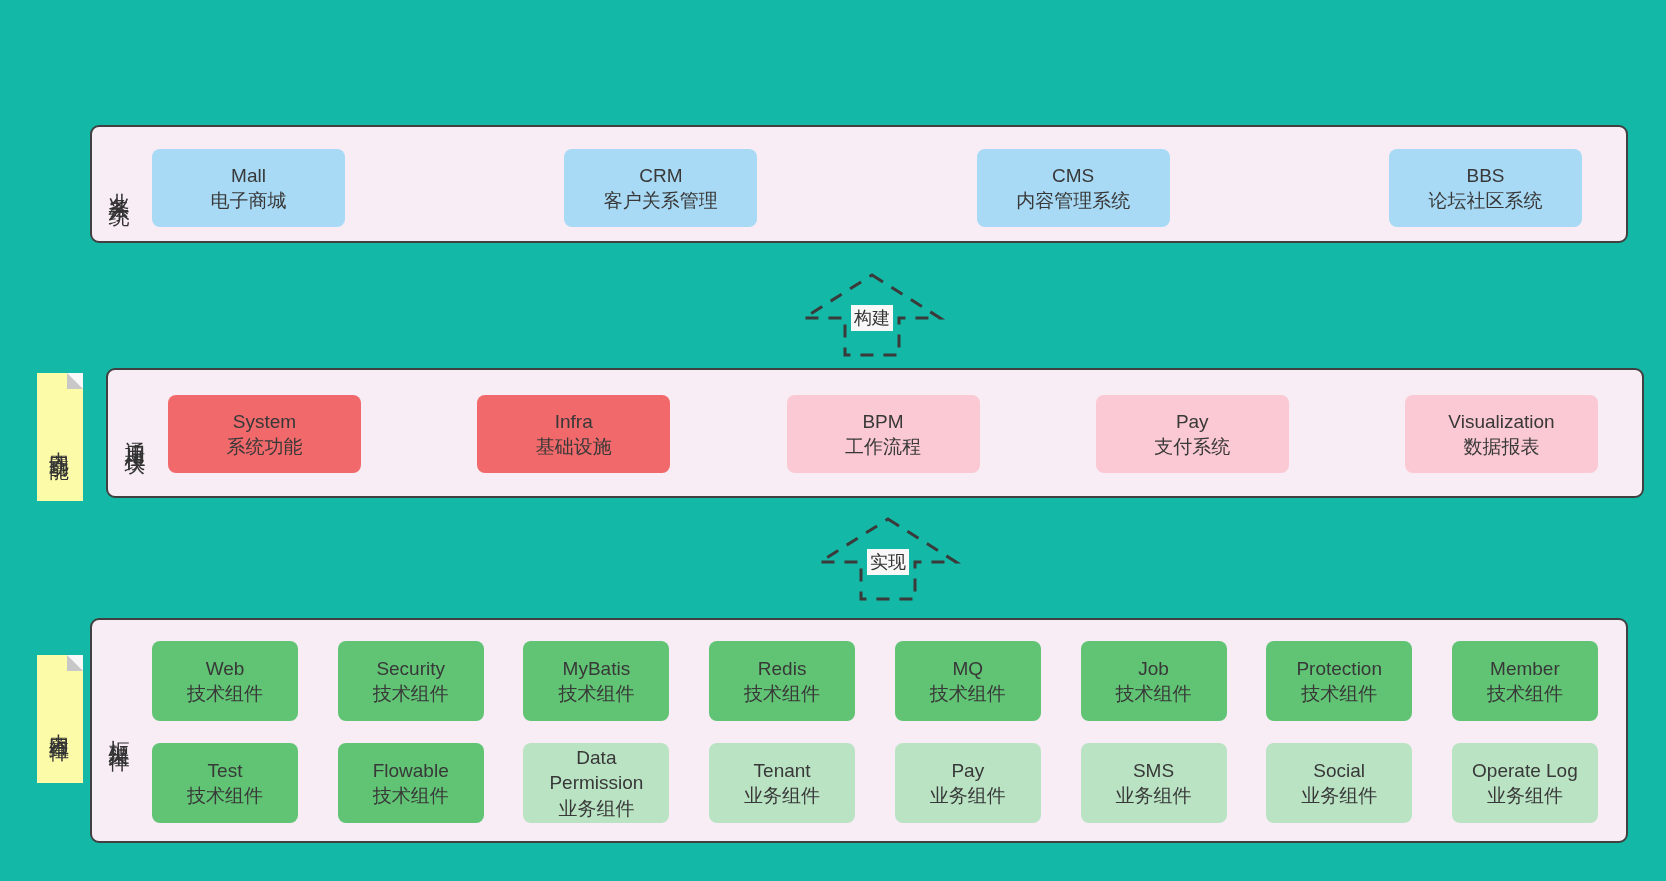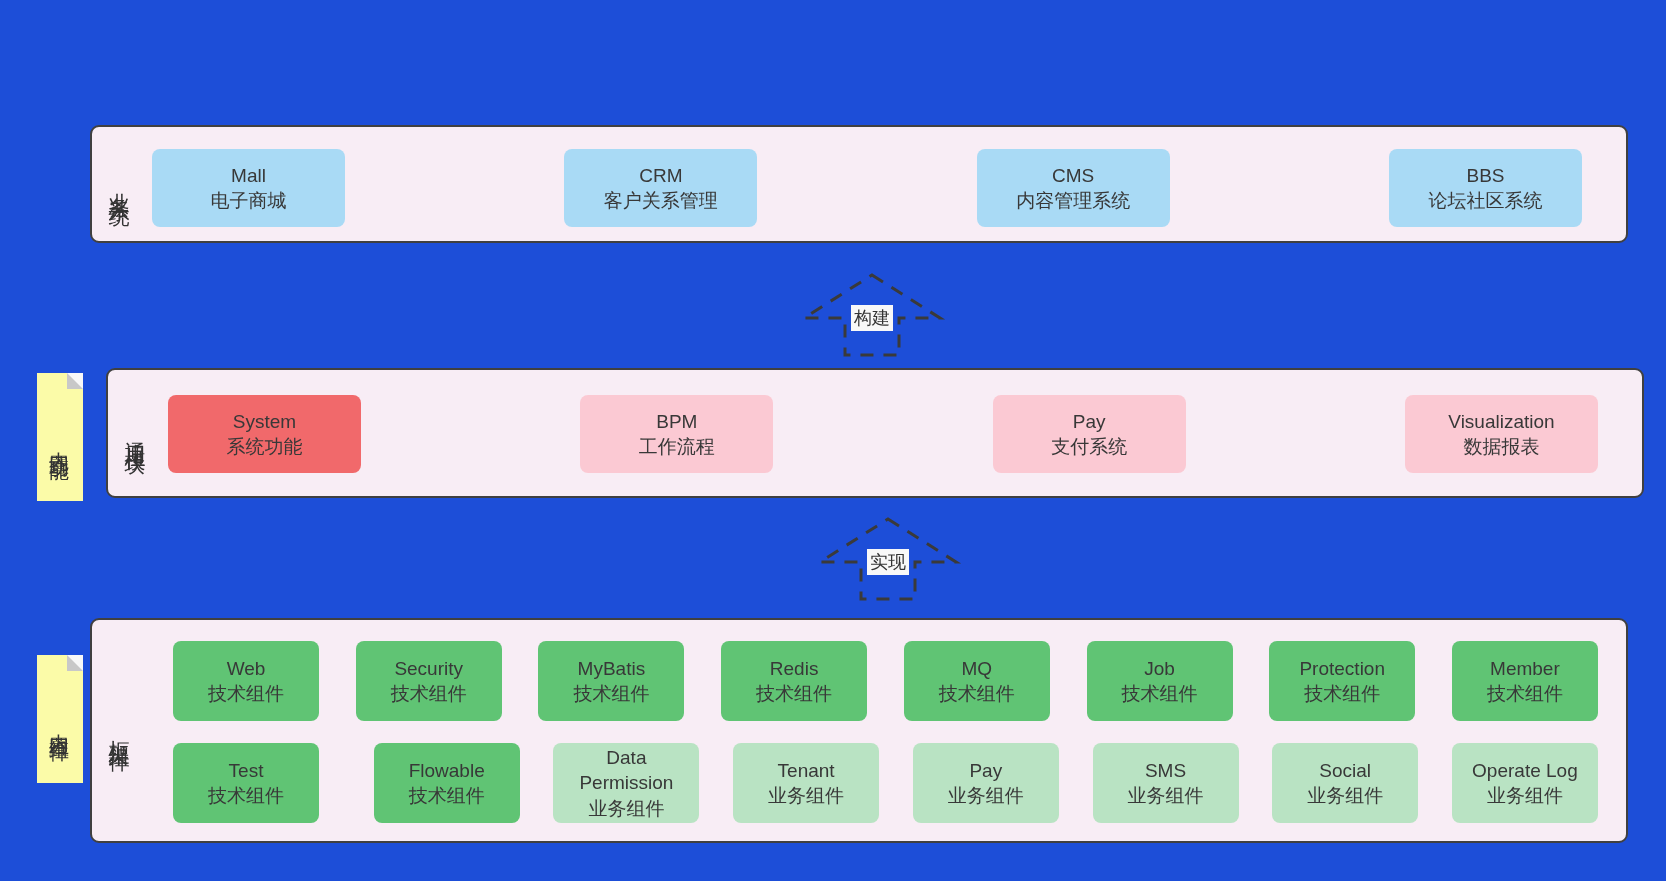--- a/index.html
+++ b/index.html
@@ -1,21 +1,21 @@
 <!DOCTYPE html>
 <html><head>
 <meta charset="utf-8">
 <style>
   html,body{margin:0;padding:0;}
   body{
     background:#f8f8f8;
     font-family:"Liberation Sans","DejaVu Sans",sans-serif;
     color:#3b3b3b;
   }
-  .page{position:relative;width:1666px;height:881px;overflow:hidden;background:#1d4ed8;}
+  .page{position:relative;width:1666px;height:881px;overflow:hidden;background:#14b8a6;}
 
   
   .container{
     position:absolute;left:90px;width:1538px;
     background:#f8edf5;border:2px solid #404040;border-radius:9px;
     box-sizing:border-box;
   }
   #sec-business{top:125px;height:118px;}
   #sec-modules{top:368px;height:130px;margin-left:16px;}
   #sec-components{top:618px;height:225px;}
@@ -38,21 +38,21 @@
     border-radius:8px;
     display:flex;flex-direction:column;align-items:center;justify-content:center;
     text-align:center;font-size:19px;line-height:1.32;
     padding:0 10px;box-sizing:border-box;color:#383838;
   }
   .w6{width:193px;height:78px;}
   .w8{width:146px;height:80px;}
   .blue{background:#a9daf5;}
   .red{background:#f1696b;}
   .pink{background:#fbc9d3;}
-  .green{background:#60c474;margin-left:21px;}
+  .green{background:#60c474;}
   .lgreen{background:#b9e3c3;}
 
   
   .note{
     position:absolute;left:37px;width:46px;height:128px;
     background:#fbfba8;
     display:flex;align-items:center;justify-content:center;
   }
   #note-features{top:373px;}
   #note-components{top:655px;}
@@ -114,20 +114,24 @@
     <div class="alabel">构建</div>
   </div>
 
   <div class="container" id="sec-modules">
     <div class="vlabel">通用模块</div>
     <div class="row row6">
       <div class="box red w6">
         <span>System</span>
         <span>系统功能</span>
       </div>
+      <div class="box red w6">
+        <span>Infra</span>
+        <span>基础设施</span>
+      </div>
       <div class="box pink w6">
         <span>BPM</span>
         <span>工作流程</span>
       </div>
       <div class="box pink w6">
         <span>Pay</span>
         <span>支付系统</span>
       </div>
       <div class="box pink w6">
         <span>Visualization</span>

